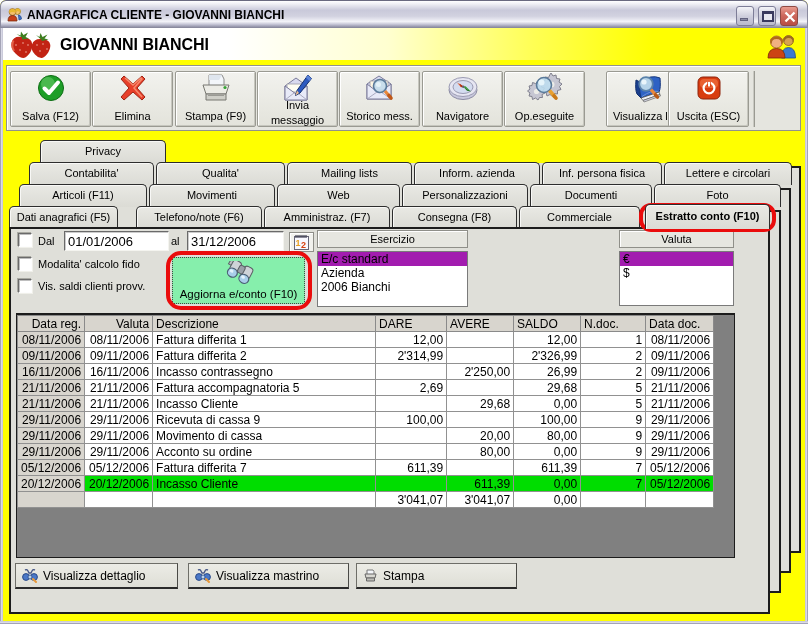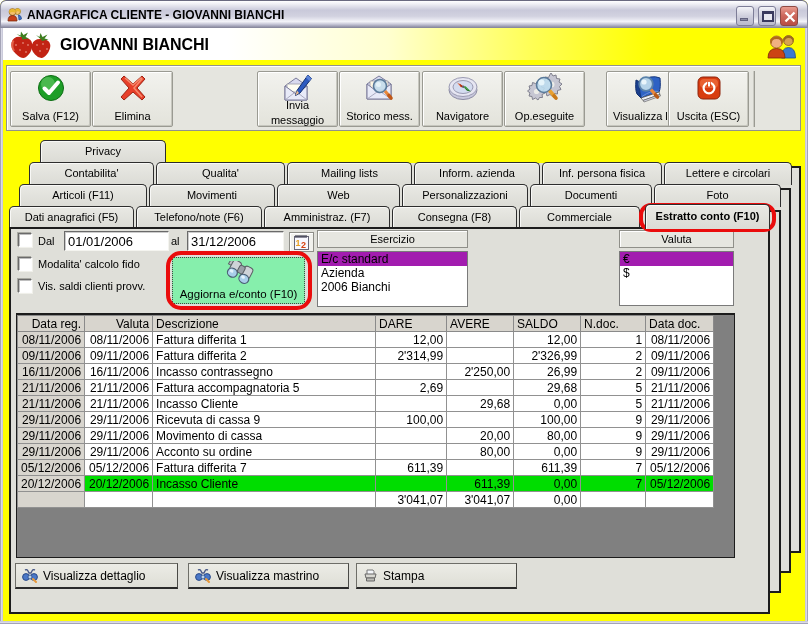--- a/index.html
+++ b/index.html
@@ -149,20 +149,33 @@
     </div>
     <div class="tbtn2" style="left:85px;">
       <div class="ic">
           <svg width="30" height="30" viewBox="0 0 30 30">
         <path d="M6 3 L15 11 L24 3 L27 6 L19 15 L27 24 L24 27 L15 19 L6 27 L3 24 L11 15 L3 6 Z" fill="#e8402a" stroke="#9e2414" stroke-width="1" stroke-linejoin="round"></path>
         <path d="M7 5 L15 12 L23 5 L24 6 L16 15 L24 24" stroke="#f58a6e" stroke-width="1.5" fill="none"></path>
       </svg>
         </div>
       <div class="lb">Elimina</div>
     </div>
+    <div class="tbtn2" style="left:168px;">
+      <div class="ic">
+          <svg width="36" height="32" viewBox="0 0 36 32">
+        <path d="M11 13 L11 3 L24 3 L26 7 L26 13" fill="#f3f6fa" stroke="#8a8a8a" stroke-width="1"></path>
+        <path d="M11 3 L24 3 L21 8 L11 8 Z" fill="#dfe6ee"></path>
+        <path d="M5 13 L31 13 L28 22 L8 22 Z" fill="#ecece6" stroke="#777770" stroke-width="1"></path>
+        <path d="M8 22 L28 22 L28 28 L8 28 Z" fill="#cfcfc8" stroke="#777770" stroke-width="1"></path>
+        <path d="M10 23.5 L26 23.5" stroke="#9a9a94" stroke-width="1"></path>
+        <circle cx="27" cy="15.5" r="1.6" fill="#36a336"></circle>
+      </svg>
+        </div>
+      <div class="lb">Stampa (F9)</div>
+    </div>
     <div class="tbtn2" style="left:250px;">
       <div class="ic">
           <svg width="34" height="32" viewBox="0 0 34 32">
         <path d="M4 14 L15 6 L26 14 L26 28 L4 28 Z" fill="#d8daf0" stroke="#7a7a9a" stroke-width="1"></path>
         <path d="M6 12 L24 12 L24 20 L6 20 Z" fill="#fdfdf2" stroke="#9a9aa6" stroke-width="0.8"></path>
         <path d="M4 14 L15 22 L26 14 L26 28 L4 28 Z" fill="#e8eaf8" stroke="#7a7a9a" stroke-width="1"></path>
         <path d="M4 28 L13 21 M26 28 L17 21" stroke="#9a9ab2" stroke-width="0.8"></path>
         <path d="M27 3 L30.5 6.5 L19 21 L14.5 23.5 L16 18.5 Z" fill="#2d5ac0" stroke="#16316e" stroke-width="1"></path>
         <path d="M27 3 L30.5 6.5 L28.5 9 L25 5.5 Z" fill="#5a82d8"></path>
         <path d="M14.5 23.5 L16 18.5 L18 21 Z" fill="#f0c090"></path>
@@ -268,21 +281,21 @@
     <div class="tab" style="left:542px; top:162px; width:120px;">Inf. persona fisica</div>
     <div class="tab" style="left:664px; top:162px; width:128px;">Lettere e circolari</div>
 
     <div class="tab" style="left:19px;  top:184px; width:128px;">Articoli (F11)</div>
     <div class="tab" style="left:149px; top:184px; width:126px;">Movimenti</div>
     <div class="tab" style="left:277px; top:184px; width:123px;">Web</div>
     <div class="tab" style="left:402px; top:184px; width:126px;">Personalizzazioni</div>
     <div class="tab" style="left:530px; top:184px; width:122px;">Documenti</div>
     <div class="tab" style="left:654px; top:184px; width:127px;">Foto</div>
 
-    <div class="tab" style="left:9px;   top:206px; width:125px; height:21px;">Dati anagrafici (F5)</div>
+    <div class="tab" style="left:9px;   top:206px; width:109px; height:21px;">Dati anagrafici (F5)</div>
     <div class="tab" style="left:136px; top:206px; width:126px; height:21px;">Telefono/note (F6)</div>
     <div class="tab" style="left:264px; top:206px; width:126px; height:21px;">Amministraz. (F7)</div>
     <div class="tab" style="left:392px; top:206px; width:125px; height:21px;">Consegna (F8)</div>
     <div class="tab" style="left:519px; top:206px; width:121px; height:21px;">Commerciale</div>
     <div class="tab" style="left:645px; top:204px; width:125px; font-weight:bold; height:25px; line-height:23px; z-index:5;">Estratto conto (F10)</div>
   </div>
 
   <div id="content">
     <div class="cb" style="left:18px; top:233px;"></div>
     <span class="lbl" style="left:38px; top:235px;">Dal</span>

